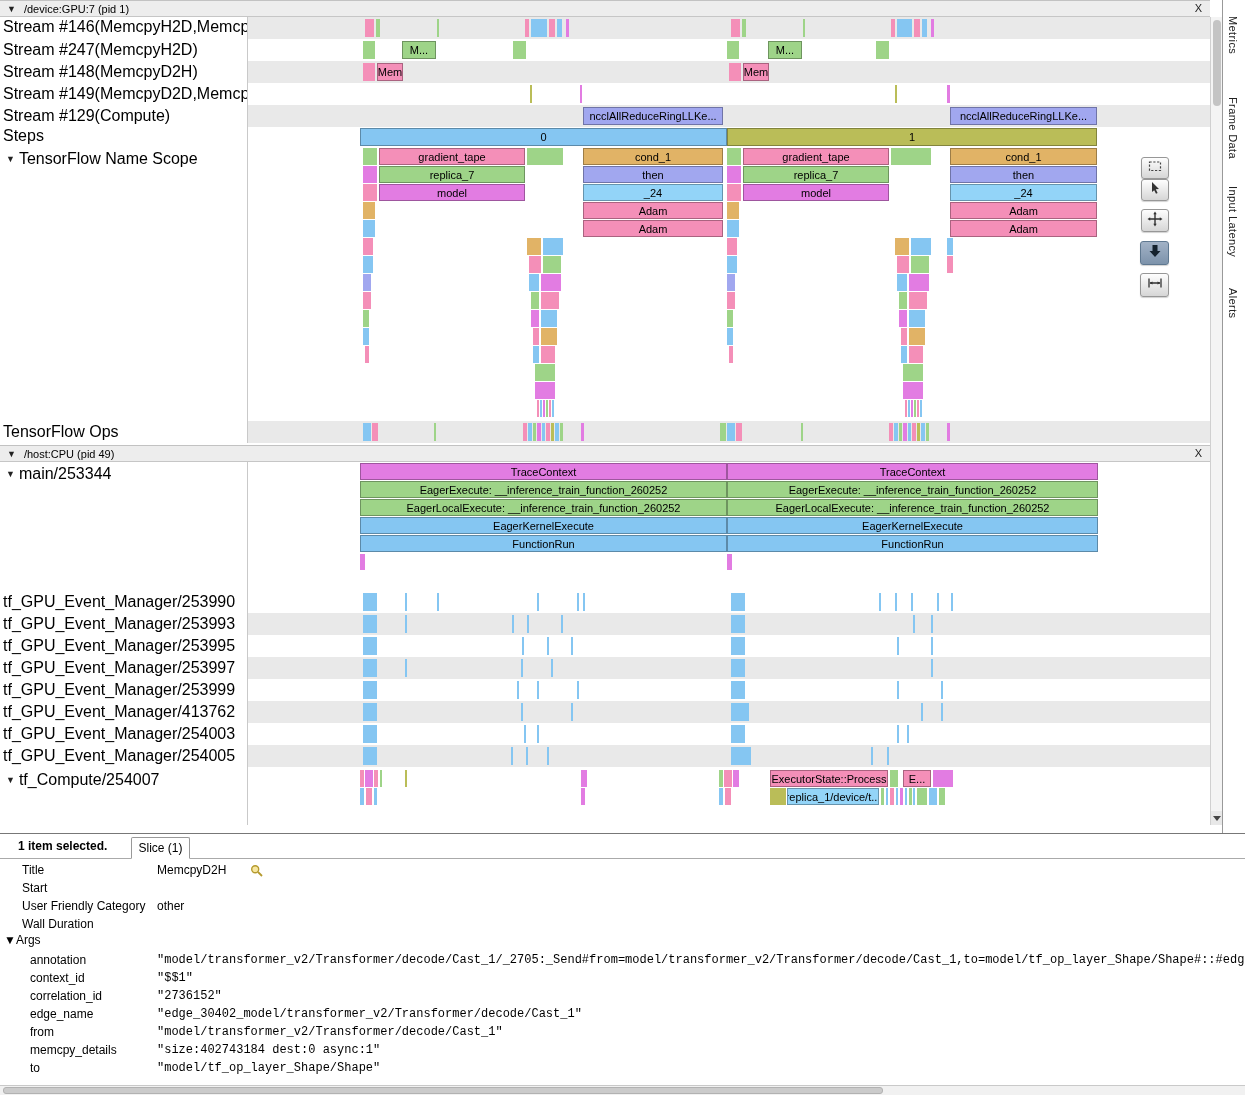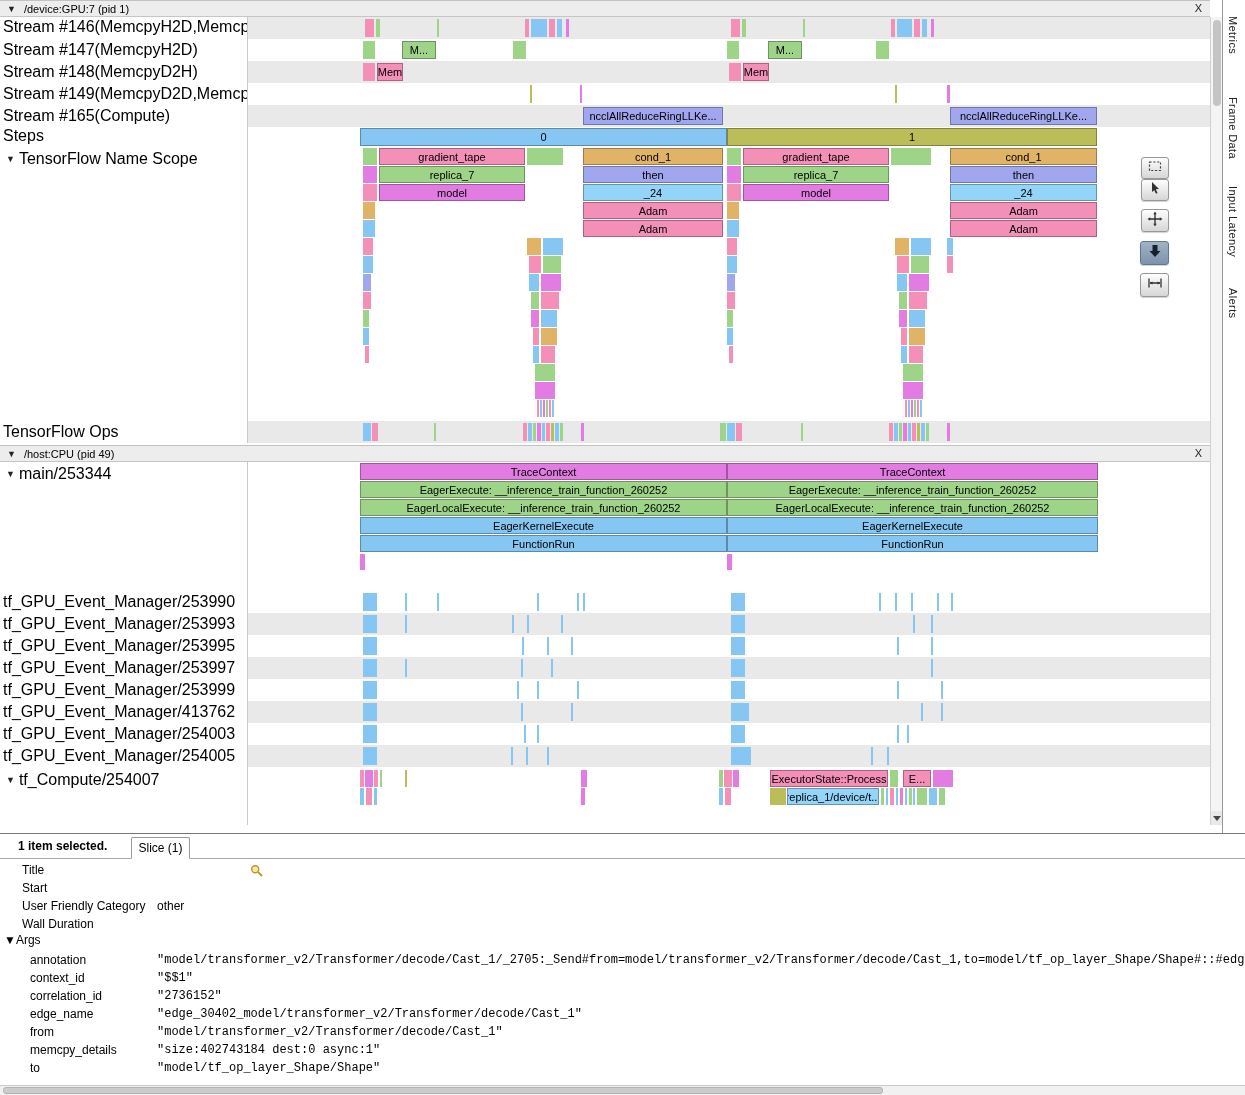--- a/index.html
+++ b/index.html
@@ -223,30 +223,30 @@
     <div class="bar" style="left: 908px; top: 423px; width: 3px; height: 18px; background: rgb(133, 198, 242);"></div>
     <div class="bar" style="left: 912px; top: 423px; width: 4px; height: 18px; background: rgb(244, 143, 184);"></div>
     <div class="bar" style="left: 917px; top: 423px; width: 3px; height: 18px; background: rgb(186, 189, 88);"></div>
     <div class="bar" style="left: 921px; top: 423px; width: 4px; height: 18px; background: rgb(133, 198, 242);"></div>
     <div class="bar" style="left: 926px; top: 423px; width: 3px; height: 18px; background: rgb(158, 212, 136);"></div>
     <div class="bar" style="left: 947px; top: 423px; width: 3px; height: 18px; background: rgb(226, 124, 226);"></div>
     <div class="rowlabel" style="top: 16px;">
       <span>Stream #146(MemcpyH2D,Memcp</span>
     </div>
     <div class="rowlabel" style="top: 39px;">
-      <span>Stream #147(MemcpyH2D)</span>
+      <span>Stream #247(MemcpyH2D)</span>
     </div>
     <div class="rowlabel" style="top: 61px;">
       <span>Stream #148(MemcpyD2H)</span>
     </div>
     <div class="rowlabel" style="top: 83px;">
       <span>Stream #149(MemcpyD2D,Memcp</span>
     </div>
     <div class="rowlabel" style="top: 105px;">
-      <span>Stream #165(Compute)</span>
+      <span>Stream #129(Compute)</span>
     </div>
     <div class="rowlabel" style="top: 125px;">
       <span>Steps</span>
     </div>
     <div class="rowlabel" style="top: 148px;">
       <span class="tri2">▼</span>
       <span>TensorFlow Name Scope</span>
     </div>
     <div class="rowlabel" style="top: 421px;">
       <span>TensorFlow Ops</span>
@@ -433,20 +433,21 @@
 </div>
 
 <div id="details">
   <div id="tabbar">
     <span id="selcount">1 item selected.</span>
     <div id="slice-tab">Slice (1)</div>
   </div>
   <div id="field-rows">
       <div class="drow">
         <div class="dname">Title</div>
+        <div class="dval">MemcpyD2H</div>
         <span class="mag"><svg width="13" height="13" viewBox="0 0 13 13">
             <circle cx="5.2" cy="5.2" r="3.5" fill="#f7e7a0" stroke="#b59a2e" stroke-width="1.4"></circle>
             <line x1="8" y1="8" x2="12" y2="12" stroke="#b59a2e" stroke-width="1.8"></line>
           </svg></span>
       </div>
       <div class="drow">
         <div class="dname">Start</div>
         <div class="dval"></div>
       </div>
       <div class="drow">

